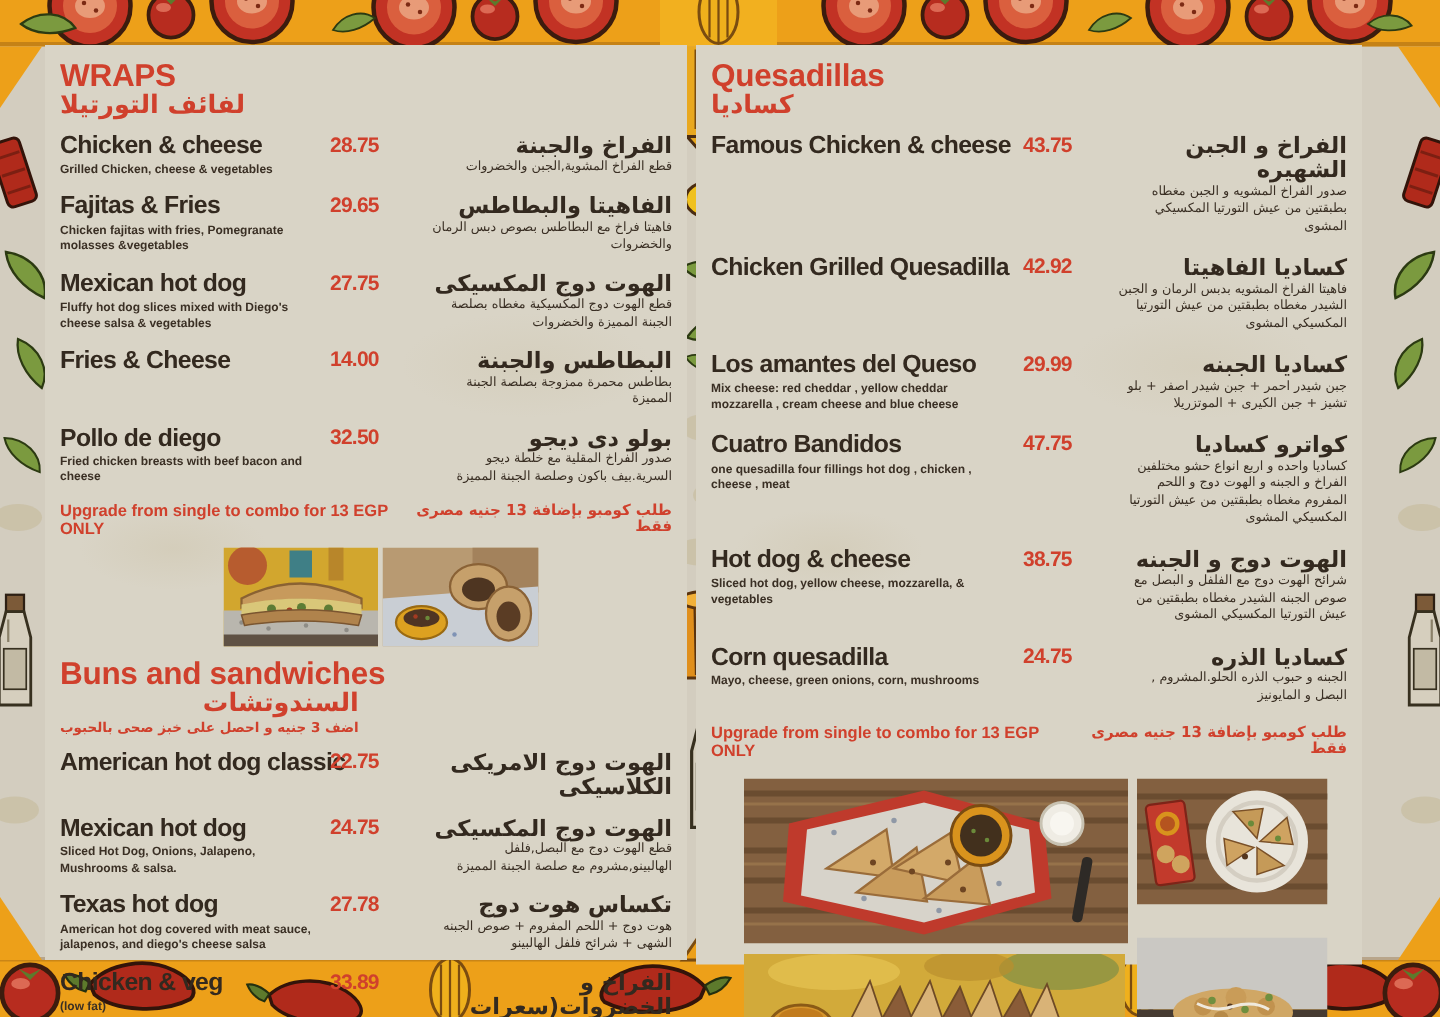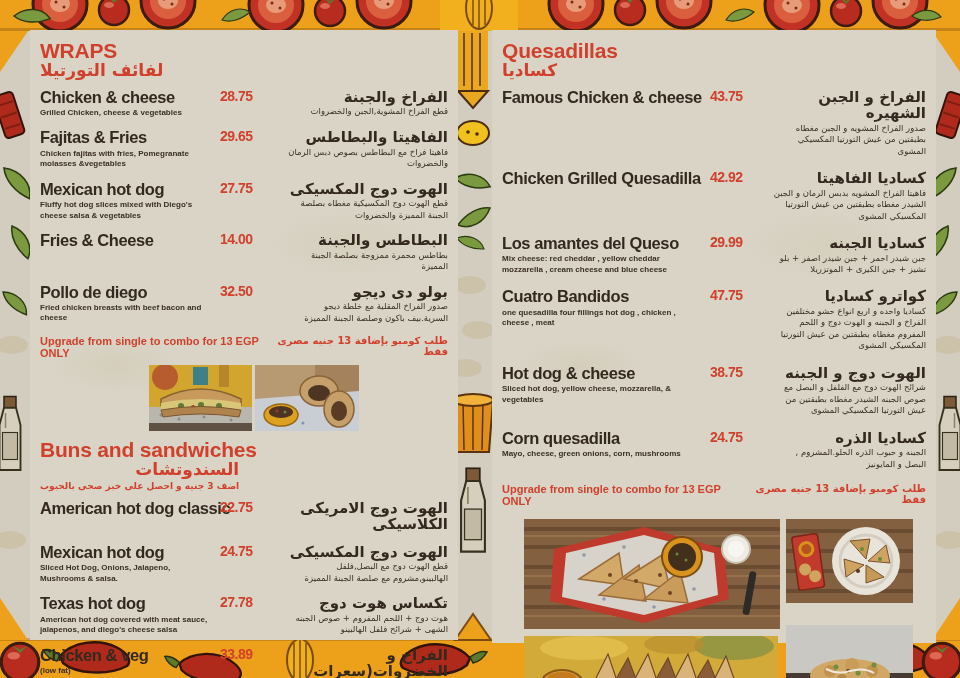--- a/index.html
+++ b/index.html
@@ -4,21 +4,21 @@
 <style>
   html,body{margin:0;padding:0;background:#6e675c;}
   .stage{position:relative;width:960px;height:678px;overflow:hidden;
          font-family:"Liberation Sans",sans-serif;background:#d3cdbf;}
   svg.bg{position:absolute;left:0;top:0;}
   .panel{position:absolute;top:30px;background:#d9d4c6;box-sizing:border-box;
          padding:8px 10px 0 10px;
          background-image:radial-gradient(ellipse 90px 40px at 20% 55%, rgba(190,175,135,.18), transparent 70%),
                           radial-gradient(ellipse 120px 50px at 75% 35%, rgba(190,175,135,.14), transparent 70%);}
   .panel-left{left:30px;width:428px;height:610px;}
-  .panel-right{left:492px;width:444px;height:613px;}
+  .panel-right{left:464px;width:444px;height:613px;}
 
   .ar{direction:rtl;font-family:"DejaVu Sans",sans-serif;text-align:right;}
   .sec-head{display:flex;justify-content:space-between;align-items:flex-start;margin:2px 0 9px;flex-direction:column;}
   .head-en{color:#d0402c;font-size:21px;font-weight:bold;letter-spacing:-.2px;line-height:1;}
   .head-ar{color:#d0402c;font-size:17px;font-weight:bold;line-height:1.1;}
   .subnote{color:#d0402c;font-size:9px;font-weight:bold;margin-top:2px;}
 
   .item{display:flex;align-items:flex-start;}
   .panel-left .item{margin-bottom:11px;}
   .panel-right .item{margin-bottom:13px;}

